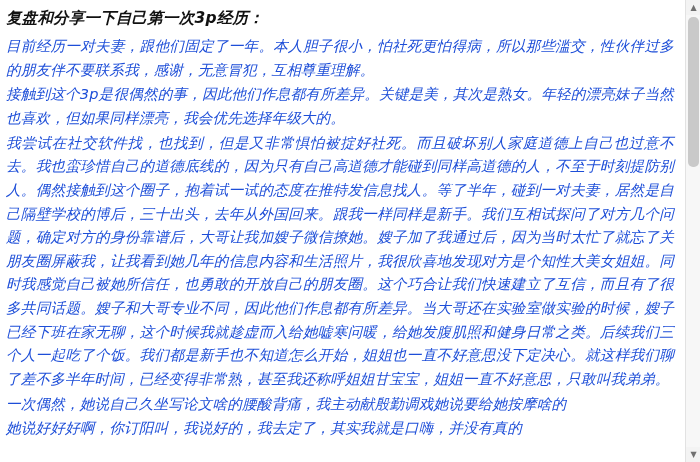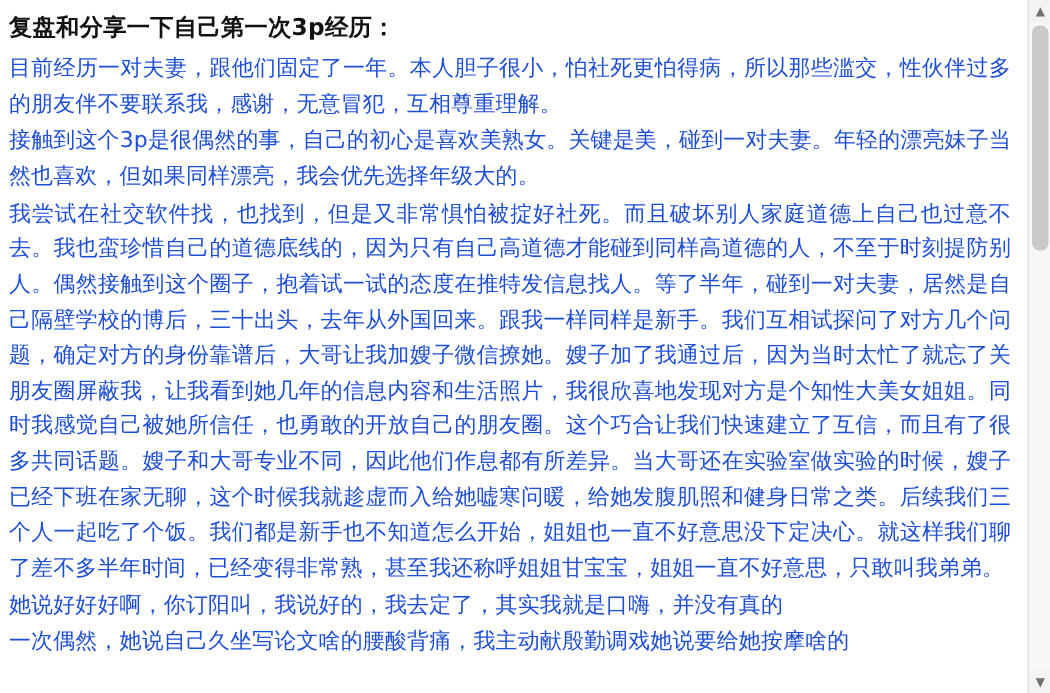--- a/index.html
+++ b/index.html
@@ -22,20 +22,21 @@
   }
   .doc-body {
     position: absolute;
     left: 0;
     top: 0;
     width: 684px;
     height: 462px;
     padding: 6px 10px 0 6px;
     box-sizing: border-box;
     overflow: hidden;
+    font-style: italic;
   }
   .title {
     font-size: 15.5px;
     font-weight: 700;
     color: #111111;
     line-height: 1.55;
     margin: 0 0 4px 0;
     letter-spacing: 0.2px;
   }
   p.para {
@@ -92,24 +93,24 @@
   }
 </style>
 </head>
 <body>
 
 <div class="page">
 
   <div class="doc-body">
     <div class="title">复盘和分享一下自己第一次3p经历：</div>
     <p class="para">目前经历一对夫妻，跟他们固定了一年。本人胆子很小，怕社死更怕得病，所以那些滥交，性伙伴过多的朋友伴不要联系我，感谢，无意冒犯，互相尊重理解。</p>
-    <p class="para">接触到这个3p是很偶然的事，自己的初心是喜欢美熟女。关键是美，碰到一对夫妻。年轻的漂亮妹子当然也喜欢，但如果同样漂亮，我会优先选择年级大的。</p>
+    <p class="para">接触到这个3p是很偶然的事，因此他们作息都有所差异。关键是美，其次是熟女。年轻的漂亮妹子当然也喜欢，但如果同样漂亮，我会优先选择年级大的。</p>
     <p class="para">我尝试在社交软件找，也找到，但是又非常惧怕被掟好社死。而且破坏别人家庭道德上自己也过意不去。我也蛮珍惜自己的道德底线的，因为只有自己高道德才能碰到同样高道德的人，不至于时刻提防别人。偶然接触到这个圈子，抱着试一试的态度在推特发信息找人。等了半年，碰到一对夫妻，居然是自己隔壁学校的博后，三十出头，去年从外国回来。跟我一样同样是新手。我们互相试探问了对方几个问题，确定对方的身份靠谱后，大哥让我加嫂子微信撩她。嫂子加了我通过后，因为当时太忙了就忘了关朋友圈屏蔽我，让我看到她几年的信息内容和生活照片，我很欣喜地发现对方是个知性大美女姐姐。同时我感觉自己被她所信任，也勇敢的开放自己的朋友圈。这个巧合让我们快速建立了互信，而且有了很多共同话题。嫂子和大哥专业不同，因此他们作息都有所差异。当大哥还在实验室做实验的时候，嫂子已经下班在家无聊，这个时候我就趁虚而入给她嘘寒问暖，给她发腹肌照和健身日常之类。后续我们三个人一起吃了个饭。我们都是新手也不知道怎么开始，姐姐也一直不好意思没下定决心。就这样我们聊了差不多半年时间，已经变得非常熟，甚至我还称呼姐姐甘宝宝，姐姐一直不好意思，只敢叫我弟弟。</p>
+    <p class="para">一次偶然，她说自己久坐写论文啥的腰酸背痛，我主动献殷勤调戏她说要给她按摩啥的</p>
     <p class="para">她说好好好啊，你订阳叫，我说好的，我去定了，其实我就是口嗨，并没有真的</p>
-    <p class="para">一次偶然，她说自己久坐写论文啥的腰酸背痛，我主动献殷勤调戏她说要给她按摩啥的</p>
   </div>
 
   <div class="scrollbar">
     <div class="scroll-track"></div>
     <div class="scroll-arrow up">▲</div>
     <div class="scroll-thumb"></div>
     <div class="scroll-arrow down">▼</div>
   </div>
 
 </div>

